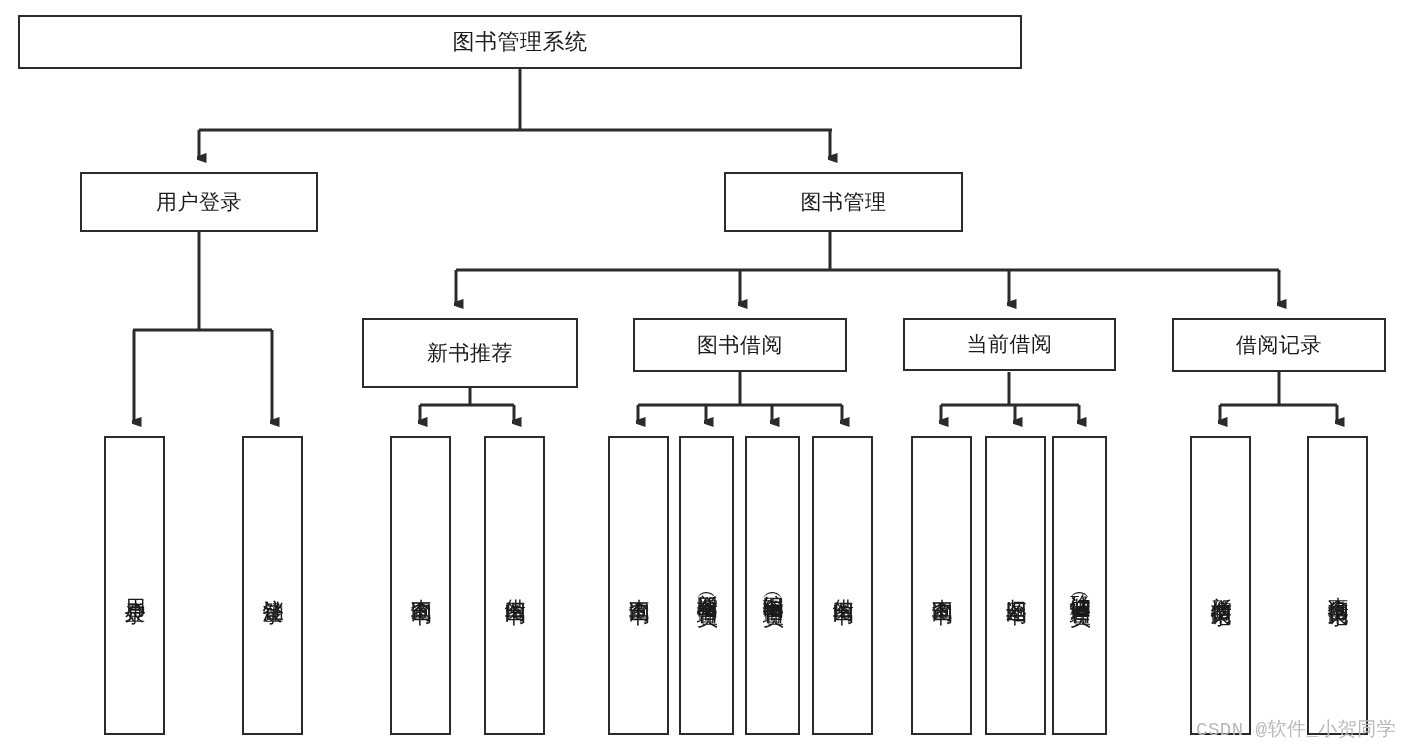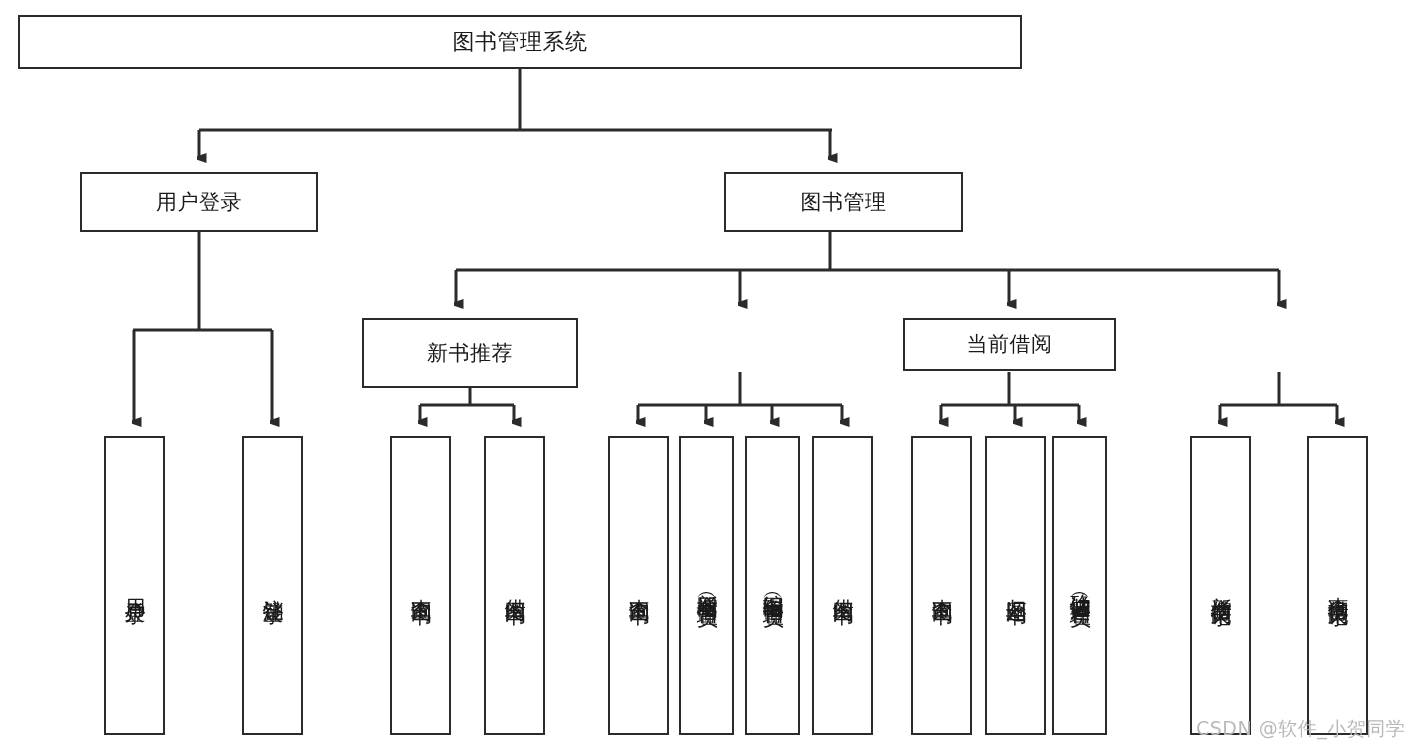--- a/index.html
+++ b/index.html
@@ -134,22 +134,28 @@
   <div class="node horizontal" style="left: 80px; top: 172px; width: 238px; height: 60px;">
     <span class="label">用户登录</span>
   </div>
   <div class="node horizontal" style="left: 712px; top: 172px; width: 239px; height: 60px; margin-left: 12px;">
     <span class="label">图书管理</span>
   </div>
 
   <div class="node horizontal" style="left: 362px; top: 318px; width: 216px; height: 70px;">
     <span class="label">新书推荐</span>
   </div>
+  <div class="node horizontal" style="left: 633px; top: 318px; width: 214px; height: 54px;">
+    <span class="label">图书借阅</span>
+  </div>
   <div class="node horizontal" style="left: 903px; top: 318px; width: 213px; height: 53px;">
     <span class="label">当前借阅</span>
+  </div>
+  <div class="node horizontal" style="left: 1172px; top: 318px; width: 214px; height: 54px;">
+    <span class="label">借阅记录</span>
   </div>
 
   <div class="node vertical" style="left: 104px; top: 436px; width: 61px; height: 299px;">
     <span class="label">用户登录</span>
   </div>
   <div class="node vertical" style="left: 242px; top: 436px; width: 61px; height: 299px;">
     <span class="label">注销登录</span>
   </div>
   <div class="node vertical" style="left: 390px; top: 436px; width: 61px; height: 299px;">
     <span class="label">查询图书</span>
@@ -178,15 +184,15 @@
   <div class="node vertical" style="left: 1052px; top: 436px; width: 55px; height: 299px;">
     <span class="label">确认归还（管理员）</span>
   </div>
   <div class="node vertical" style="left: 1190px; top: 436px; width: 61px; height: 299px;">
     <span class="label">新增借阅记录</span>
   </div>
   <div class="node vertical" style="left: 1307px; top: 436px; width: 61px; height: 299px;">
     <span class="label">查询借阅记录</span>
   </div>
 
-  <div class="watermark" style="left: 1196px; top: 716px;">CSDN @软件_小贺同学</div>
+  <div class="watermark" style="left: 1196px; top: 716px; font-family: Liberation Mono, monospace;">CSDN @软件_小贺同学</div>
 
 </div>
 
 </body></html>

